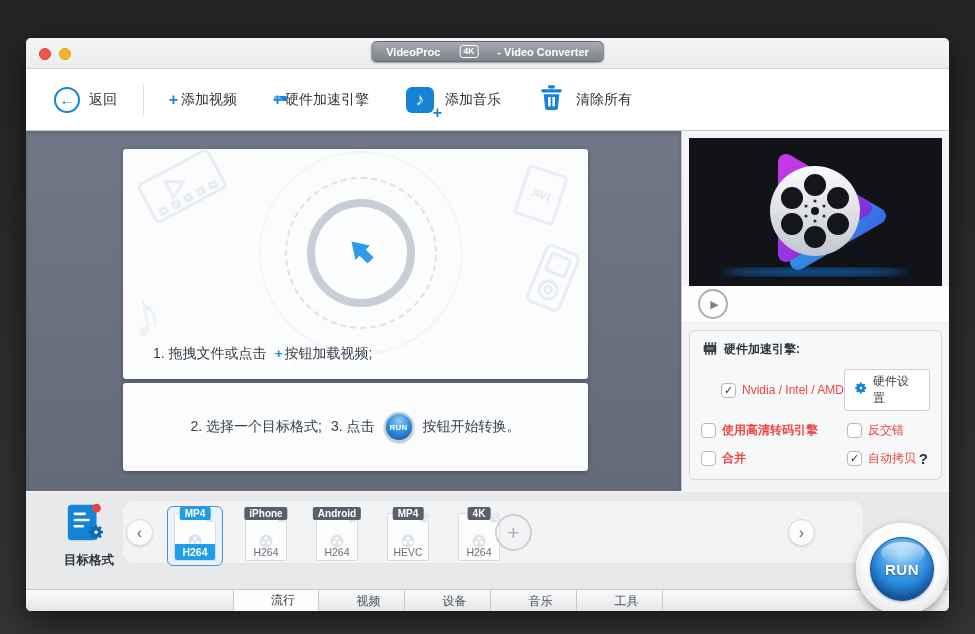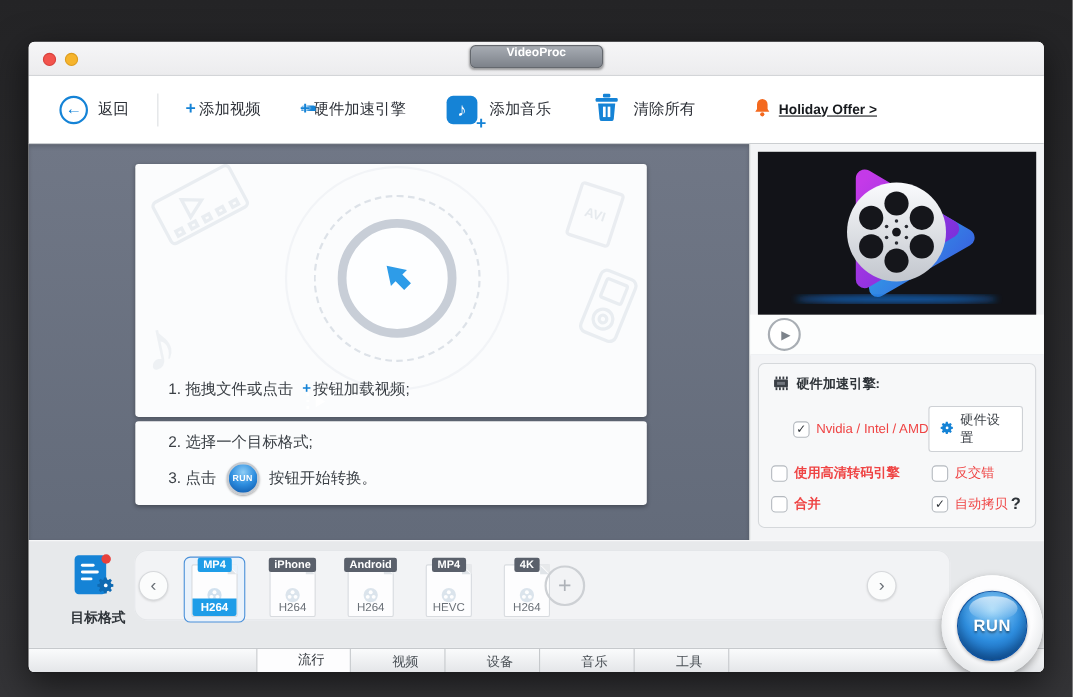--- a/index.html
+++ b/index.html
@@ -16,21 +16,21 @@
   
   .titlebar { position:relative; height:31px; background:linear-gradient(#f6f6f7,#ececee); border-bottom:1px solid #cfd1d4; }
   .lights { position:absolute; left:13px; top:10px; display:flex; gap:8px; }
   .light { width:12px; height:12px; border-radius:50%; }
   .light.red { background:#f2544d; border:1px solid #d8413c; }
   .light.yellow { background:#f6b42c; border:1px solid #dd9d1e; }
   .title-pill { position:absolute; left:50%; top:3px; transform:translateX(-50%); height:21px;
                 display:flex; align-items:center; gap:19px; padding:0 14px;
                 background:linear-gradient(#a7acb3,#7d828a); border:1px solid #64686e; border-radius:5px;
                 color:#fff; font-size:11px; font-weight:bold; white-space:nowrap; z-index:9;
-                box-shadow:0 1px 2px rgba(0,0,0,.35);flex-direction:column; }
+                box-shadow:0 1px 2px rgba(0,0,0,.35); }
   .title-4k { border:1px solid #fff; border-radius:3px; font-size:8.5px; padding:0 3px; line-height:11px; }
 
   
   .toolbar { height:62px; background:#fff; border-bottom:1px solid #cbced1; display:flex; align-items:center; padding-left:28px; }
   .tb-back { display:flex; align-items:center; gap:9px; cursor:pointer; }
   .back-circ { width:26px; height:26px; border:2px solid #1583d6; border-radius:50%; color:#1583d6;
                font-size:15px; font-weight:bold; display:flex; align-items:center; justify-content:center; line-height:1; }
   .tb-label { font-size:14px; color:#2d3138; }
   .tb-sep { width:1px; height:30px; background:#dcdee1; margin:0 26px; }
   .tb-item { display:flex; align-items:center; gap:11px; margin-right:37px; cursor:pointer; }
@@ -51,21 +51,21 @@
   .tb-offer { display:flex; align-items:center; gap:7px; margin-left:16px; cursor:pointer; }
   .offer-text { font-size:12.5px; font-weight:bold; color:#16191d; text-decoration:underline; }
 
   
   .content { display:flex; height:360px; }
   .main { flex:1; position:relative; background:linear-gradient(#707786,#636b7a); box-shadow:inset 0 2px 4px rgba(0,0,0,.18); }
 
   .panel { position:absolute; left:97px; width:465px; background:#fbfcfd; border-radius:3px;
            box-shadow:0 1px 4px rgba(0,0,0,.3); }
   .panel1 { top:18px; height:230px; overflow:hidden; }
-  .panel2 { top:252px; height:76px; display:flex; flex-direction:column; justify-content:center; gap:9px; padding:0 30px; }
+  .panel2 { top:252px; height:88px; display:flex; flex-direction:row; justify-content:center; gap:9px; padding:0 30px; }
 
   .circ { position:absolute; border-radius:50%; }
   .circ-outer { width:204px; height:204px; left:136px; top:2px; border:2px solid #f2f4f7; }
   .circ-dash { width:152px; height:152px; left:162px; top:28px; border:2px dashed #dde2e8; }
   .circ-ring { width:108px; height:108px; left:184px; top:50px; border:8px solid #c8ced7; background:#fdfeff;
                display:flex; align-items:center; justify-content:center; }
 
   .wm { position:absolute; color:#eaedf1; }
   .wm svg { display:block; }
   .wm-film { left:16px; top:12px; transform:rotate(-28deg); }
@@ -92,21 +92,21 @@
               display:flex; align-items:center; justify-content:center; color:#7c828a; font-size:11px; padding-left:3px; cursor:pointer; }
 
   .hw-box { margin:7px; border:1px solid #d5d8db; border-radius:6px; background:#f7f8f9; padding:10px 11px 12px; }
   .hw-title { display:flex; align-items:center; gap:5px; font-weight:bold; color:#2e3338; font-size:12px; }
   .hw-row { display:flex; align-items:center; margin-top:11px; }
   .cb { width:15px; height:15px; border:1px solid #b4b9bf; border-radius:4px; background:#fff; flex:0 0 auto;
         display:flex; align-items:center; justify-content:center; font-size:11px; color:#2e3338; cursor:pointer; }
   .cb-label { margin-left:6px; color:#ef4444; white-space:nowrap; }
   .hw-row1 { padding-left:20px; }
   .hw-set-btn { margin-left:auto; display:flex; align-items:center; gap:5px; background:#fff; border:1px solid #ced1d5;
-                border-radius:3px; padding:3px 9px; font-size:12px; color:#3a3f45; cursor:pointer; }
+                border-radius:3px; padding:3px 9px; font-size:12px; color:#3a3f45; cursor:pointer;font-family:Liberation Serif, serif; }
   .opt-left { width:146px; display:flex; align-items:center;font-weight:bold; }
   .opt-right { display:flex; align-items:center; }
   .help-q { margin-left:auto; font-size:15px; font-weight:bold; color:#2e3338; cursor:pointer; padding-right:2px; }
 
   .out-sec { margin:11px 14px 0; }
   .out-row { display:flex; align-items:center; }
   .out-label { font-weight:bold; color:#2e3338; font-size:12.5px; }
   .seg { margin-left:auto; display:flex; }
   .seg-btn { background:#fff; border:1px solid #ced1d5; padding:4px 14px; font-size:12px; color:#3a3f45; cursor:pointer; }
   .seg-btn:first-child { border-radius:3px 0 0 3px; }
@@ -225,29 +225,20 @@
               <rect x="3" y="5.5" width="18" height="3" rx="1" fill="#1583d6"></rect>
               <rect x="9" y="2" width="6" height="3" rx="1" fill="#1583d6"></rect>
               <path d="M5 10h14l-1.2 12.5a2 2 0 0 1-2 1.8H8.2a2 2 0 0 1-2-1.8z" fill="#1583d6"></path>
               <rect x="9" y="12.5" width="2.2" height="8.5" fill="#fff"></rect>
               <rect x="12.8" y="12.5" width="2.2" height="8.5" fill="#fff"></rect>
             </svg>
           </span>
           <span class="tb-label">清除所有</span>
         </div>
 
-        <div class="tb-offer">
-          <span>
-            <svg width="16" height="19" viewBox="0 0 20 22">
-              <path d="M10 1.5a6 6 0 0 1 6 6v5.5l2 3H2l2-3V7.5a6 6 0 0 1 6-6z" fill="#f4691e"></path>
-              <circle cx="10" cy="19" r="2.4" fill="#f4691e"></circle>
-            </svg>
-          </span>
-          <span class="offer-text">Holiday Offer &gt;</span>
-        </div>
       </div>
 
       <div class="content">
         <div class="main">
 
           <div class="panel panel1">
 
             <span class="wm wm-film">
               <svg width="86" height="50" viewBox="0 0 86 50" fill="none" stroke="#e9edf1" stroke-width="3">
                 <rect x="4" y="4" width="78" height="42" rx="4"></rect>

